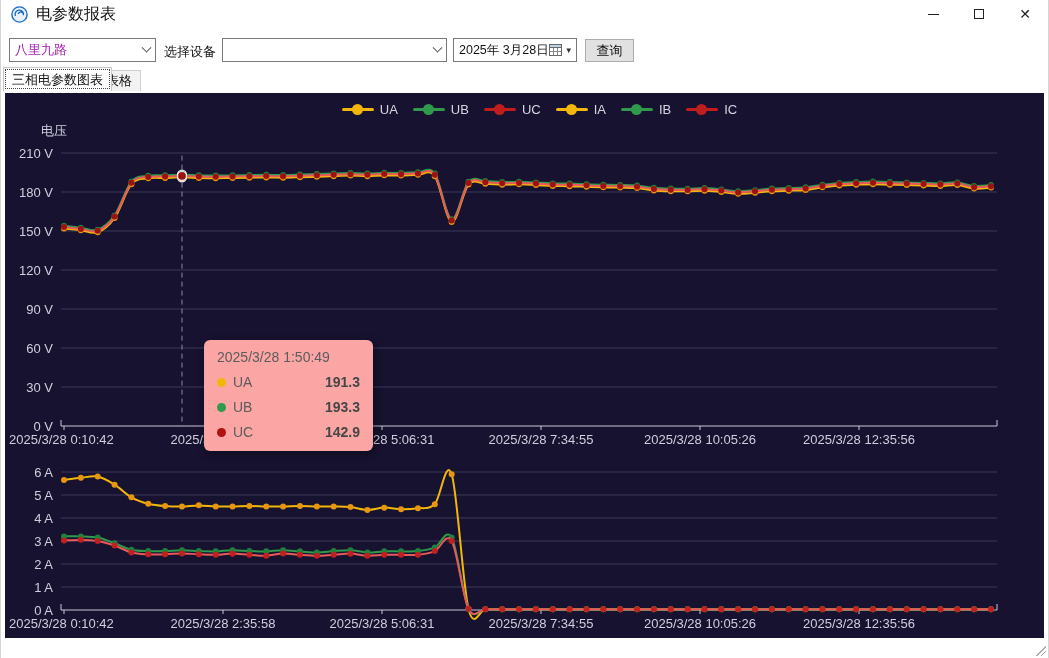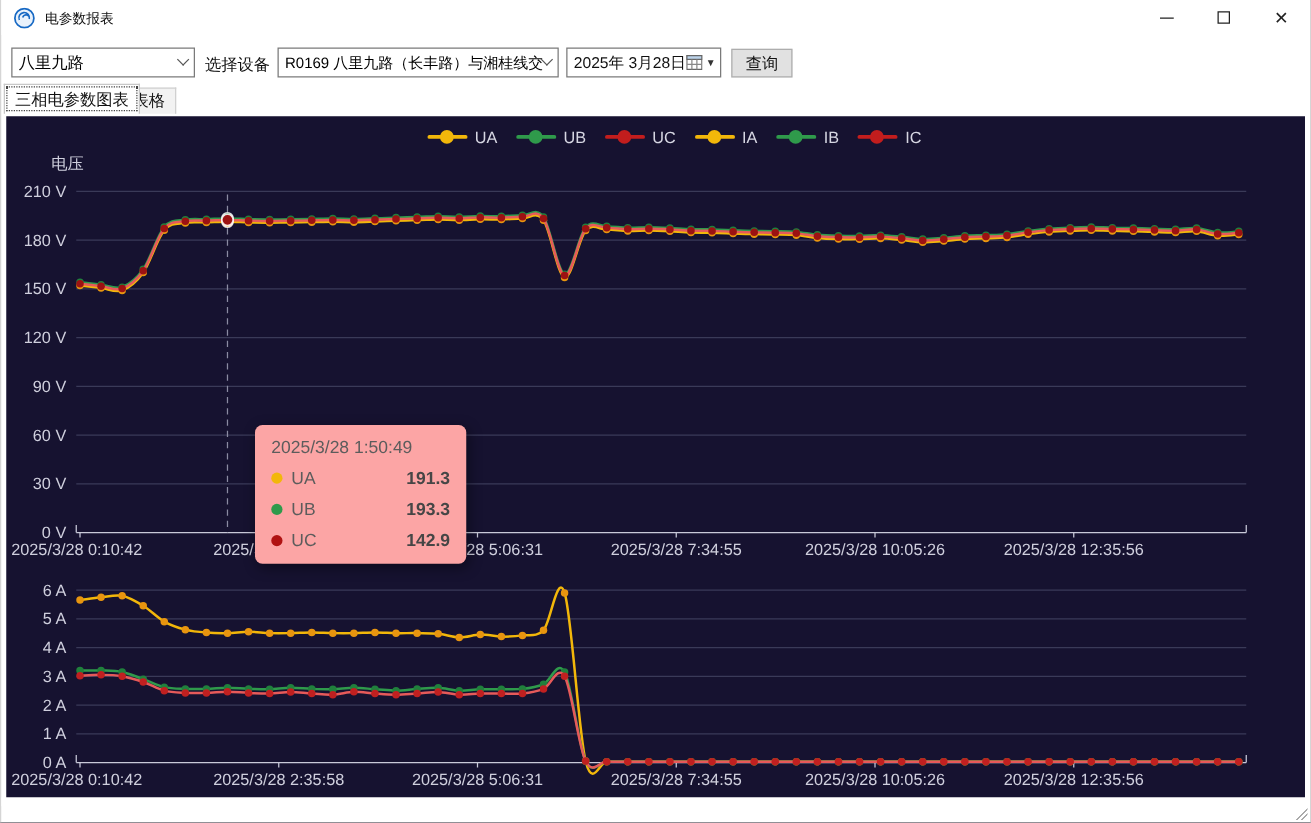--- a/index.html
+++ b/index.html
@@ -2,29 +2,29 @@
 <html><head>
 <meta charset="utf-8">
 <style>
   html,body{margin:0;padding:0;background:#888;}
   *{box-sizing:border-box;}
   .window{position:relative;width:1049px;height:658px;background:#ffffff;overflow:hidden;
     font-family:"Liberation Sans",sans-serif;border-left:1px solid #d5d5d5;border-right:1px solid #d5d5d5;}
   
   .titlebar{position:absolute;left:0;top:0;width:100%;height:28px;background:#fff;display:flex;align-items:center;}
   .app-icon{margin-left:10px;width:17px;height:17px;}
-  .title-text{margin-left:8px;font-size:11px;color:#111;}
+  .title-text{margin-left:8px;font-size:16px;color:#111;}
   .win-controls{margin-left:auto;display:flex;height:100%;}
   .win-btn{width:46px;height:100%;display:flex;align-items:center;justify-content:center;color:#222;cursor:pointer;}
   .min-glyph{display:inline-block;width:11px;height:0;border-top:1.6px solid #222;}
   .max-glyph{display:inline-block;width:10px;height:10px;border:1.4px solid #222;}
   .close-glyph{font-size:14px;line-height:1;color:#222;}
   
   .combo{position:absolute;height:24px;border:1px solid #7a7a7a;background:#fff;display:flex;align-items:center;
-    padding:0 5px;font-size:13px;color:#000000;white-space:nowrap;overflow:hidden;cursor:default;}
+    padding:0 5px;font-size:13px;color:#a21caf;white-space:nowrap;overflow:hidden;cursor:default;}
   .combo .chev{margin-left:auto;width:7px;height:7px;border-right:1.4px solid #555;border-bottom:1.4px solid #555;
     transform:rotate(45deg) translate(-2px,-2px);flex:none;}
   .tool-label{position:absolute;font-size:13px;color:#111;}
   .datepicker{position:absolute;height:24px;border:1px solid #7a7a7a;background:#fff;display:flex;align-items:center;
     padding:11px 5px;font-size:12.5px;color:#111;white-space:nowrap;}
   .dp-arrow{font-size:8px;color:#333;margin-left:3px;}
   .btn{position:absolute;height:23px;background:#e1e1e1;border:1px solid #adadad;font-size:13px;color:#111;
     display:flex;align-items:center;justify-content:center;cursor:pointer;}
   
   .tab{position:absolute;top:67px;height:24px;font-size:13px;color:#111;display:flex;align-items:center;
@@ -80,21 +80,20 @@
         </span>
     </div>
   </div>
 
   <div class="combo" style="left:8px;top:38px;width:147px;">
     <span>八里九路</span>
     <span class="chev"></span>
   </div>
   <span class="tool-label" style="left:163px;top:43px;">选择设备</span>
   <div class="combo" style="left:221px;top:38px;width:225px;font-size:12px;">
-    <span style="overflow:hidden;white-space:nowrap;">R0169 八里九路（长丰路）与湘桂线交</span>
     <span class="chev"></span>
   </div>
   <div class="datepicker" style="left:452px;top:38px;width:124px;">
     <span>2025年 3月28日</span>
     <svg style="margin-left:auto;flex:none;" width="13" height="12" viewBox="0 0 13 12">
       <rect x="0.5" y="0.5" width="12" height="11" fill="#fff" stroke="#666"></rect>
       <rect x="0.5" y="0.5" width="12" height="3" fill="#bcd3ea" stroke="#666"></rect>
       <line x1="4.5" y1="3.5" x2="4.5" y2="11.5" stroke="#888"></line>
       <line x1="8.5" y1="3.5" x2="8.5" y2="11.5" stroke="#888"></line>
       <line x1="0.5" y1="7.5" x2="12.5" y2="7.5" stroke="#888"></line>

